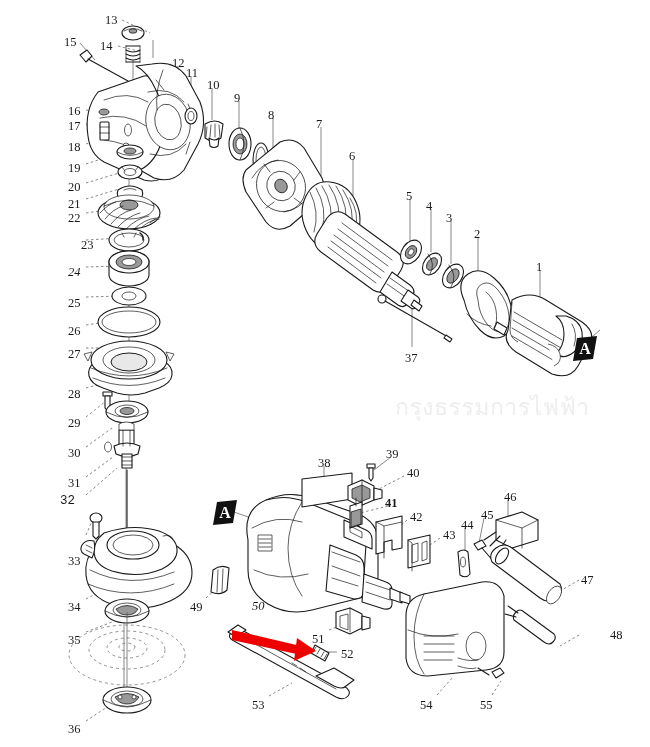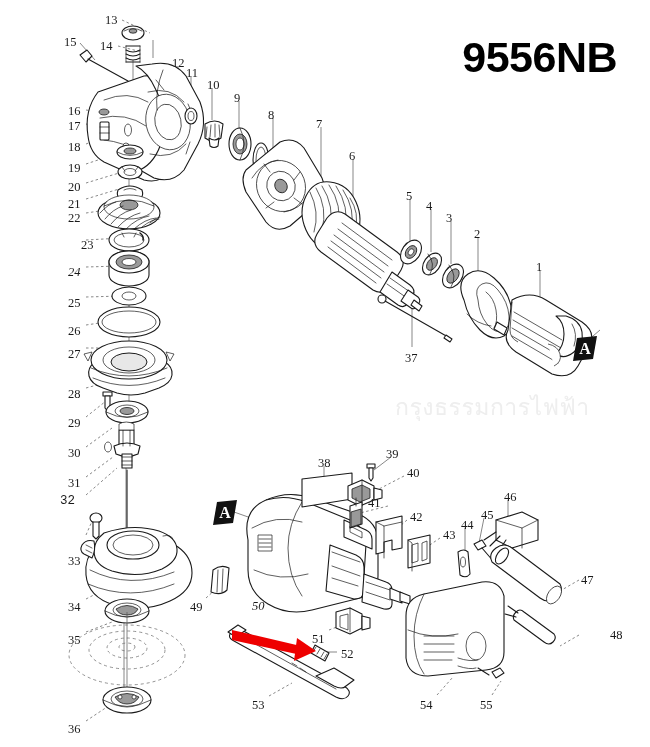--- a/index.html
+++ b/index.html
@@ -596,21 +596,20 @@
         <path class="ln" d="M489 675 L478 668"></path>
       </g>
     </g>
 
     <g id="highlight-arrow">
       <path d="M232 630 L305 647 L301 655 L232 640 Z" fill="#ee0000"></path>
       <path d="M297 638 L316 651 L294 661 Z" fill="#ee0000"></path>
     </g>
   </svg>
 
-  <div id="model-title">9556NB</div>
 
   <div class="watermark">กรุงธรรมการไฟฟ้า</div>
 
   <div class="section-marker" style="left:572px; top:336px;">
     <svg width="26" height="25" viewBox="0 0 26 25">
       <path d="M5 2 L25 0 L21 23 L1 25 Z" fill="#111111"></path>
       <text x="13" y="18" font-family="Liberation Serif, serif" font-size="16" font-weight="bold" fill="#ffffff" text-anchor="middle">A</text>
     </svg>
   </div>
   <div class="section-marker" style="left:212px; top:500px;">
@@ -654,21 +653,21 @@
       <div class="part-label" style="left: 349px; top: 150px;">6</div>
       <div class="part-label" style="left: 406px; top: 190px;">5</div>
       <div class="part-label" style="left: 426px; top: 200px;">4</div>
       <div class="part-label" style="left: 446px; top: 212px;">3</div>
       <div class="part-label" style="left: 474px; top: 228px;">2</div>
       <div class="part-label" style="left: 536px; top: 261px;">1</div>
       <div class="part-label" style="left: 405px; top: 352px;">37</div>
       <div class="part-label" style="left: 318px; top: 457px; text-align: center;">38</div>
       <div class="part-label" style="left: 386px; top: 448px;">39</div>
       <div class="part-label" style="left: 407px; top: 467px;">40</div>
-      <div class="part-label" style="left: 368px; top: 497px;">41</div>
+      <div class="part-label" style="left: 385px; top: 497px; font-weight: bold;">41</div>
       <div class="part-label" style="left: 410px; top: 511px;">42</div>
       <div class="part-label" style="left: 443px; top: 529px;">43</div>
       <div class="part-label" style="left: 461px; top: 519px;">44</div>
       <div class="part-label" style="left: 481px; top: 509px;">45</div>
       <div class="part-label" style="left: 504px; top: 491px;">46</div>
       <div class="part-label" style="left: 581px; top: 574px;">47</div>
       <div class="part-label" style="left: 610px; top: 629px;">48</div>
       <div class="part-label" style="left: 190px; top: 601px;">49</div>
       <div class="part-label" style="left: 252px; top: 600px; font-style: italic;">50</div>
       <div class="part-label" style="left: 312px; top: 633px;">51</div>

